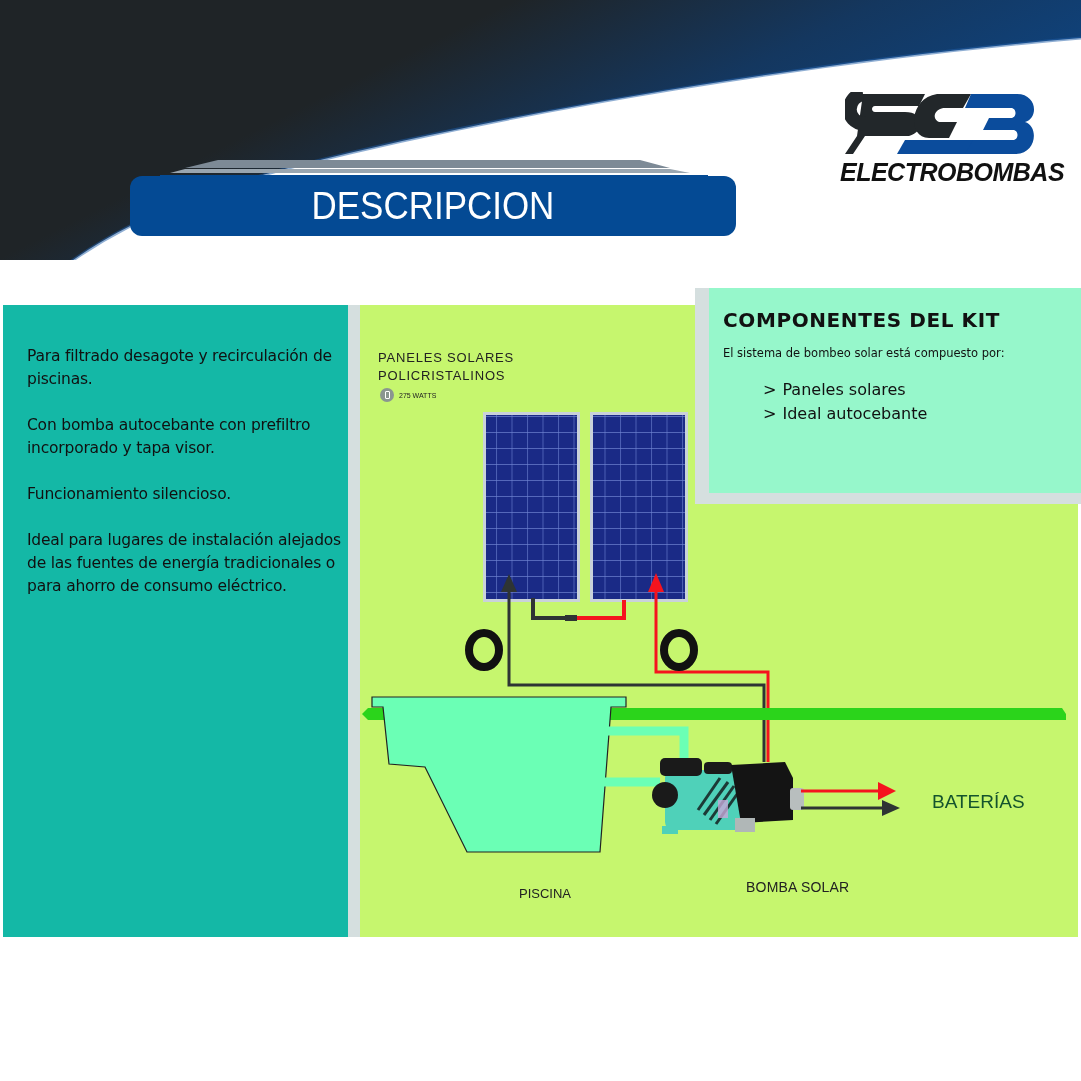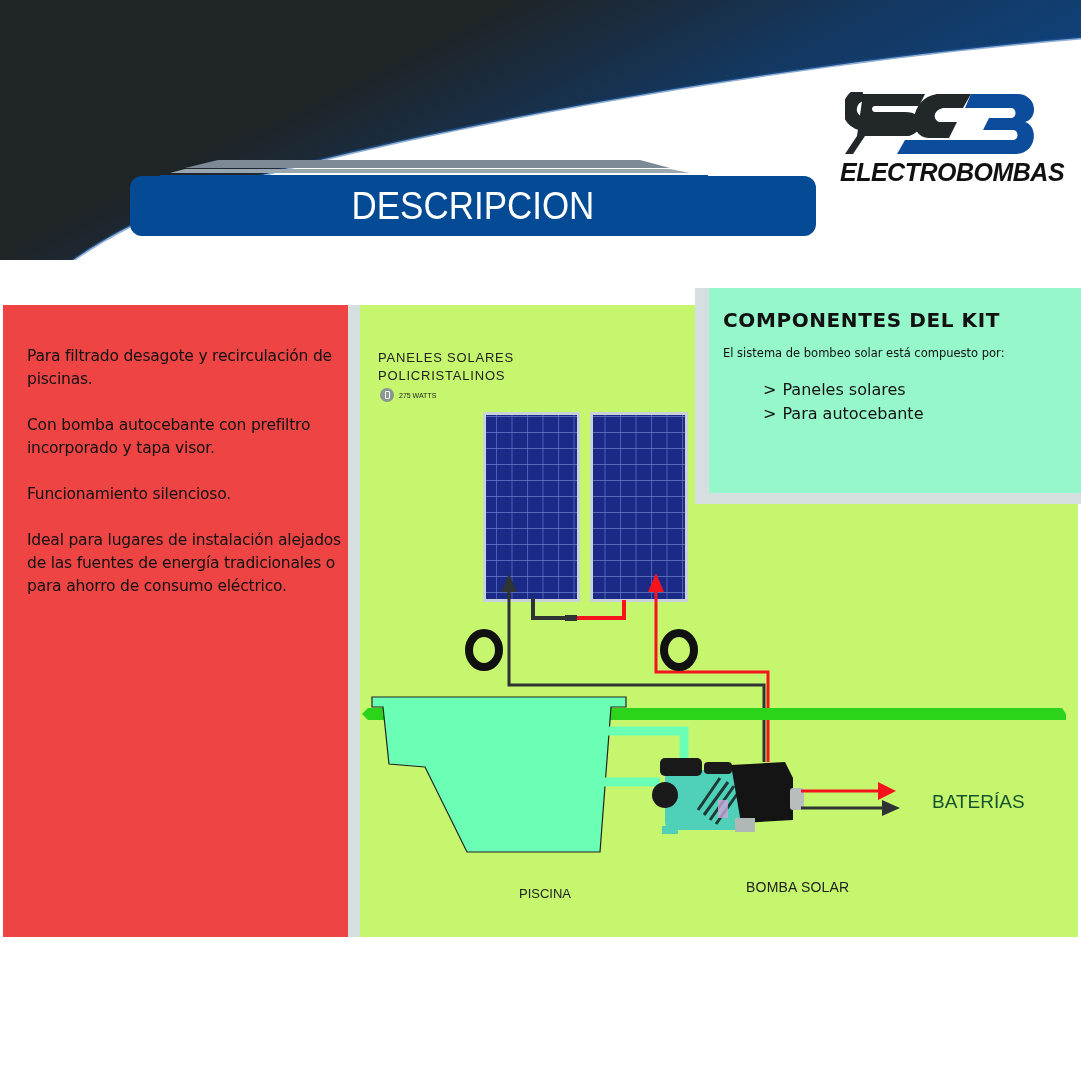--- a/index.html
+++ b/index.html
@@ -5,42 +5,42 @@
   * { margin: 0; padding: 0; box-sizing: border-box; }
   html, body { width: 1081px; height: 1081px; background: #ffffff; overflow: hidden; }
   body { position: relative; font-family: "DejaVu Sans", sans-serif; }
 
   
   .swoosh { position: absolute; left: 0; top: 0; width: 1081px; height: 260px; }
 
   
   .banner-stripes { position: absolute; left: 130px; top: 160px; width: 600px; height: 20px; }
   .banner {
-    position: absolute; left: 130px; top: 176px; width: 686px; height: 60px;
+    position: absolute; left: 130px; top: 176px; width: 606px; height: 60px;
     background: #044A94; border-radius: 12px;
     display: flex; align-items: center; justify-content: center;
   }
   .banner-title {
     color: #ffffff; font-family: "Liberation Sans", sans-serif; font-size: 38px;
     letter-spacing: 0px; transform: scaleX(0.92);
   }
 
   
   .logo { position: absolute; left: 840px; top: 92px; width: 200px; height: 108px; }
   .logo-mark { position: absolute; left: 5px; top: 0; width: 190px; height: 64px; }
   .logo-text {
     position: absolute; left: 0; top: 66px; width: 200px; text-align: center;
     font-family: "Liberation Sans", sans-serif; font-weight: bold; font-style: italic;
     font-size: 25px; color: #111; letter-spacing: -0.5px;
   }
 
   
   .left-panel {
     position: absolute; left: 3px; top: 305px; width: 393px; height: 632px;
-    background: #ef4444;
+    background: #14b8a6;
   }
   .separator {
     position: absolute; left: 348px; top: 305px; width: 12px; height: 632px;
     background: #D5DFDF;
   }
   .diagram-area {
     position: absolute; left: 360px; top: 305px; width: 718px; height: 632px;
     background: #C6F66E;
   }
   .features { position: absolute; left: 24px; top: 40px; width: 320px; }
@@ -136,21 +136,21 @@
 
 <div class="kit-box">
   <div class="kit-inner">
     <div class="kit-title">COMPONENTES DEL KIT</div>
     <div class="kit-subtitle">El sistema de bombeo solar está compuesto por:</div>
     <ul class="kit-list">
       <li class="kit-item">
         <span class="chev">&gt;</span><span>Paneles solares</span>
       </li>
       <li class="kit-item">
-        <span class="chev">&gt;</span><span>Para autocebante</span>
+        <span class="chev">&gt;</span><span>Ideal autocebante</span>
       </li>
     </ul>
   </div>
 </div>
 
 <svg class="diagram" viewBox="0 0 1081 1081">
   <defs>
     <pattern id="cells" width="15.5" height="16" patternUnits="userSpaceOnUse">
       <rect width="15.5" height="16" fill="#1A2A86"></rect>
       <rect x="0" y="0" width="15.5" height="1" fill="#6E82D0" opacity="0.7"></rect>

